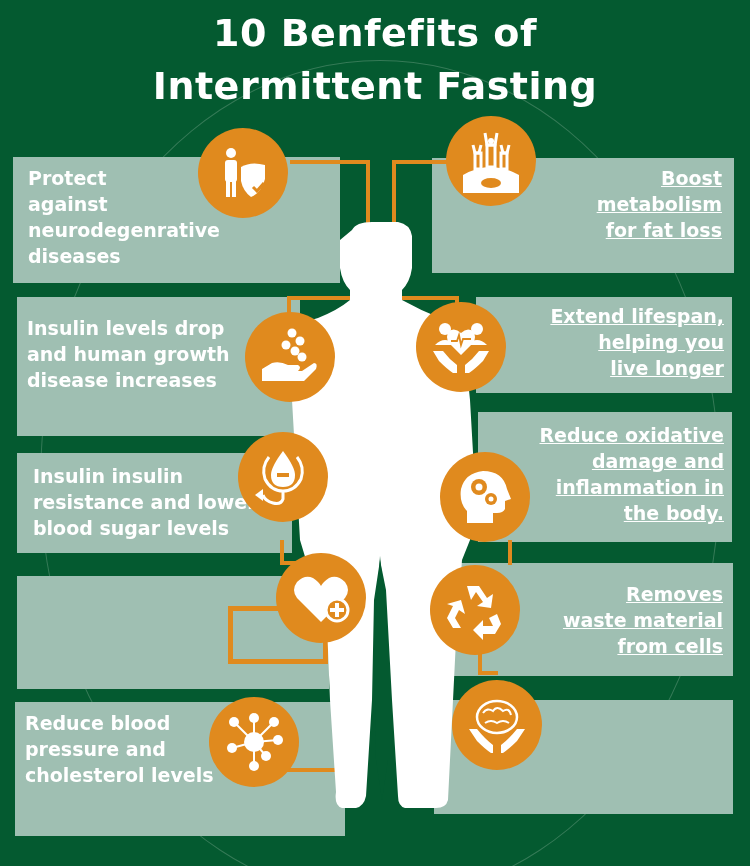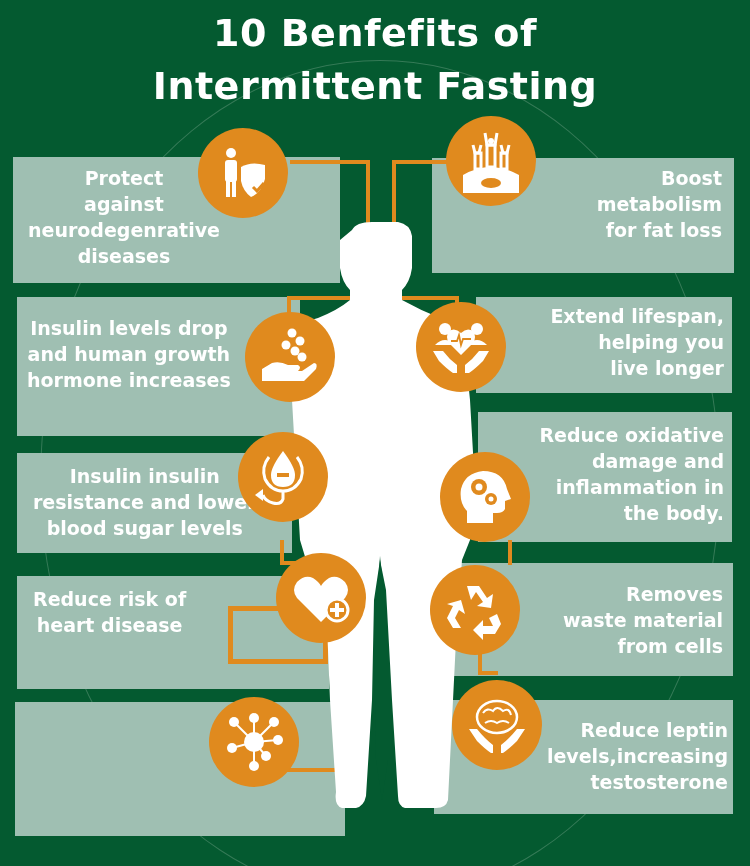--- a/index.html
+++ b/index.html
@@ -19,23 +19,23 @@
     color: #ffffff; font-weight: bold; font-size: 38px; line-height: 46px;
     letter-spacing: 0.5px;
   }
   .title.l1 { top: 10px; }
   .title.l2 { top: 63px; text-align: center; }
   .panel {
     position: absolute; background: #9fbfb2;
   }
   .ptext {
     position: absolute; color: #ffffff; font-weight: bold; font-size: 19px;
-    line-height: 26px; white-space: pre-line; text-align: center;
-  }
-  .ptext.right { text-align: right; }
+    line-height: 26px; white-space: pre-line;
+  }
+  .ptext.right { text-align: right; text-decoration: underline; }
   .conn { position: absolute; border-color: #e08a1e; border-style: solid; border-width: 0; }
   .circle {
     position: absolute; width: 90px; height: 90px; border-radius: 50%;
     background: #e08a1e; display: flex; align-items: center; justify-content: center;
   }
   .circle svg { width: 64px; height: 64px; }
   .silhouette { position: absolute; left: 0; top: 0; }
 </style>
 </head>
 <body>
@@ -78,43 +78,41 @@
       L340 240 Z"></path>
     <path fill="#045a30" d="M380 556 L388 640 L388 760 L382 800 L376 760 L374 640 Z"></path>
   </svg>
 
   <div class="ptext" style="left:28px;top:165px;">Protect
 against
 neurodegenrative
 diseases</div>
   <div class="ptext" style="left:27px;top:315px;">Insulin levels drop
 and human growth
-hormone increases</div>
+disease increases</div>
   <div class="ptext" style="left:33px;top:463px;">Insulin insulin
 resistance and lower
 blood sugar levels</div>
-  <div class="ptext" style="left:33px;top:586px;">Reduce risk of
-heart disease</div>
+  <div class="ptext" style="left:25px;top:710px;">Reduce blood
+pressure and
+cholesterol levels</div>
 
   <div class="ptext right" style="right:28px;top:165px;">Boost
 metabolism
 for fat loss</div>
   <div class="ptext right" style="right:26px;top:303px;margin-left:14px;">Extend lifespan,
 helping you
 live longer</div>
   <div class="ptext right" style="right:27px;top:581px;">Removes
 waste material
 from cells</div>
   <div class="ptext right" style="right:26px;top:422px;">Reduce oxidative
 damage and
 inflammation in
 the body.</div>
-  <div class="ptext right" style="right:22px;top:717px;">Reduce leptin
-levels,increasing
-testosterone</div>
 
   <div class="circle" style="left:198px;top:128px;">
     <svg viewBox="0 0 64 64">
         <circle cx="20" cy="12" r="5" fill="#fff"></circle>
         <rect x="14" y="19" width="12" height="22" rx="3" fill="#fff"></rect>
         <rect x="15" y="38" width="4" height="18" fill="#fff"></rect>
         <rect x="21" y="38" width="4" height="18" fill="#fff"></rect>
         <path d="M30 26 Q40 20 54 24 L54 38 Q50 52 40 56 Q32 50 30 40 Z" fill="#fff"></path>
         <path d="M42 46 L46 50 L53 42" stroke="#e08a1e" stroke-width="3" fill="none"></path>
       </svg>

